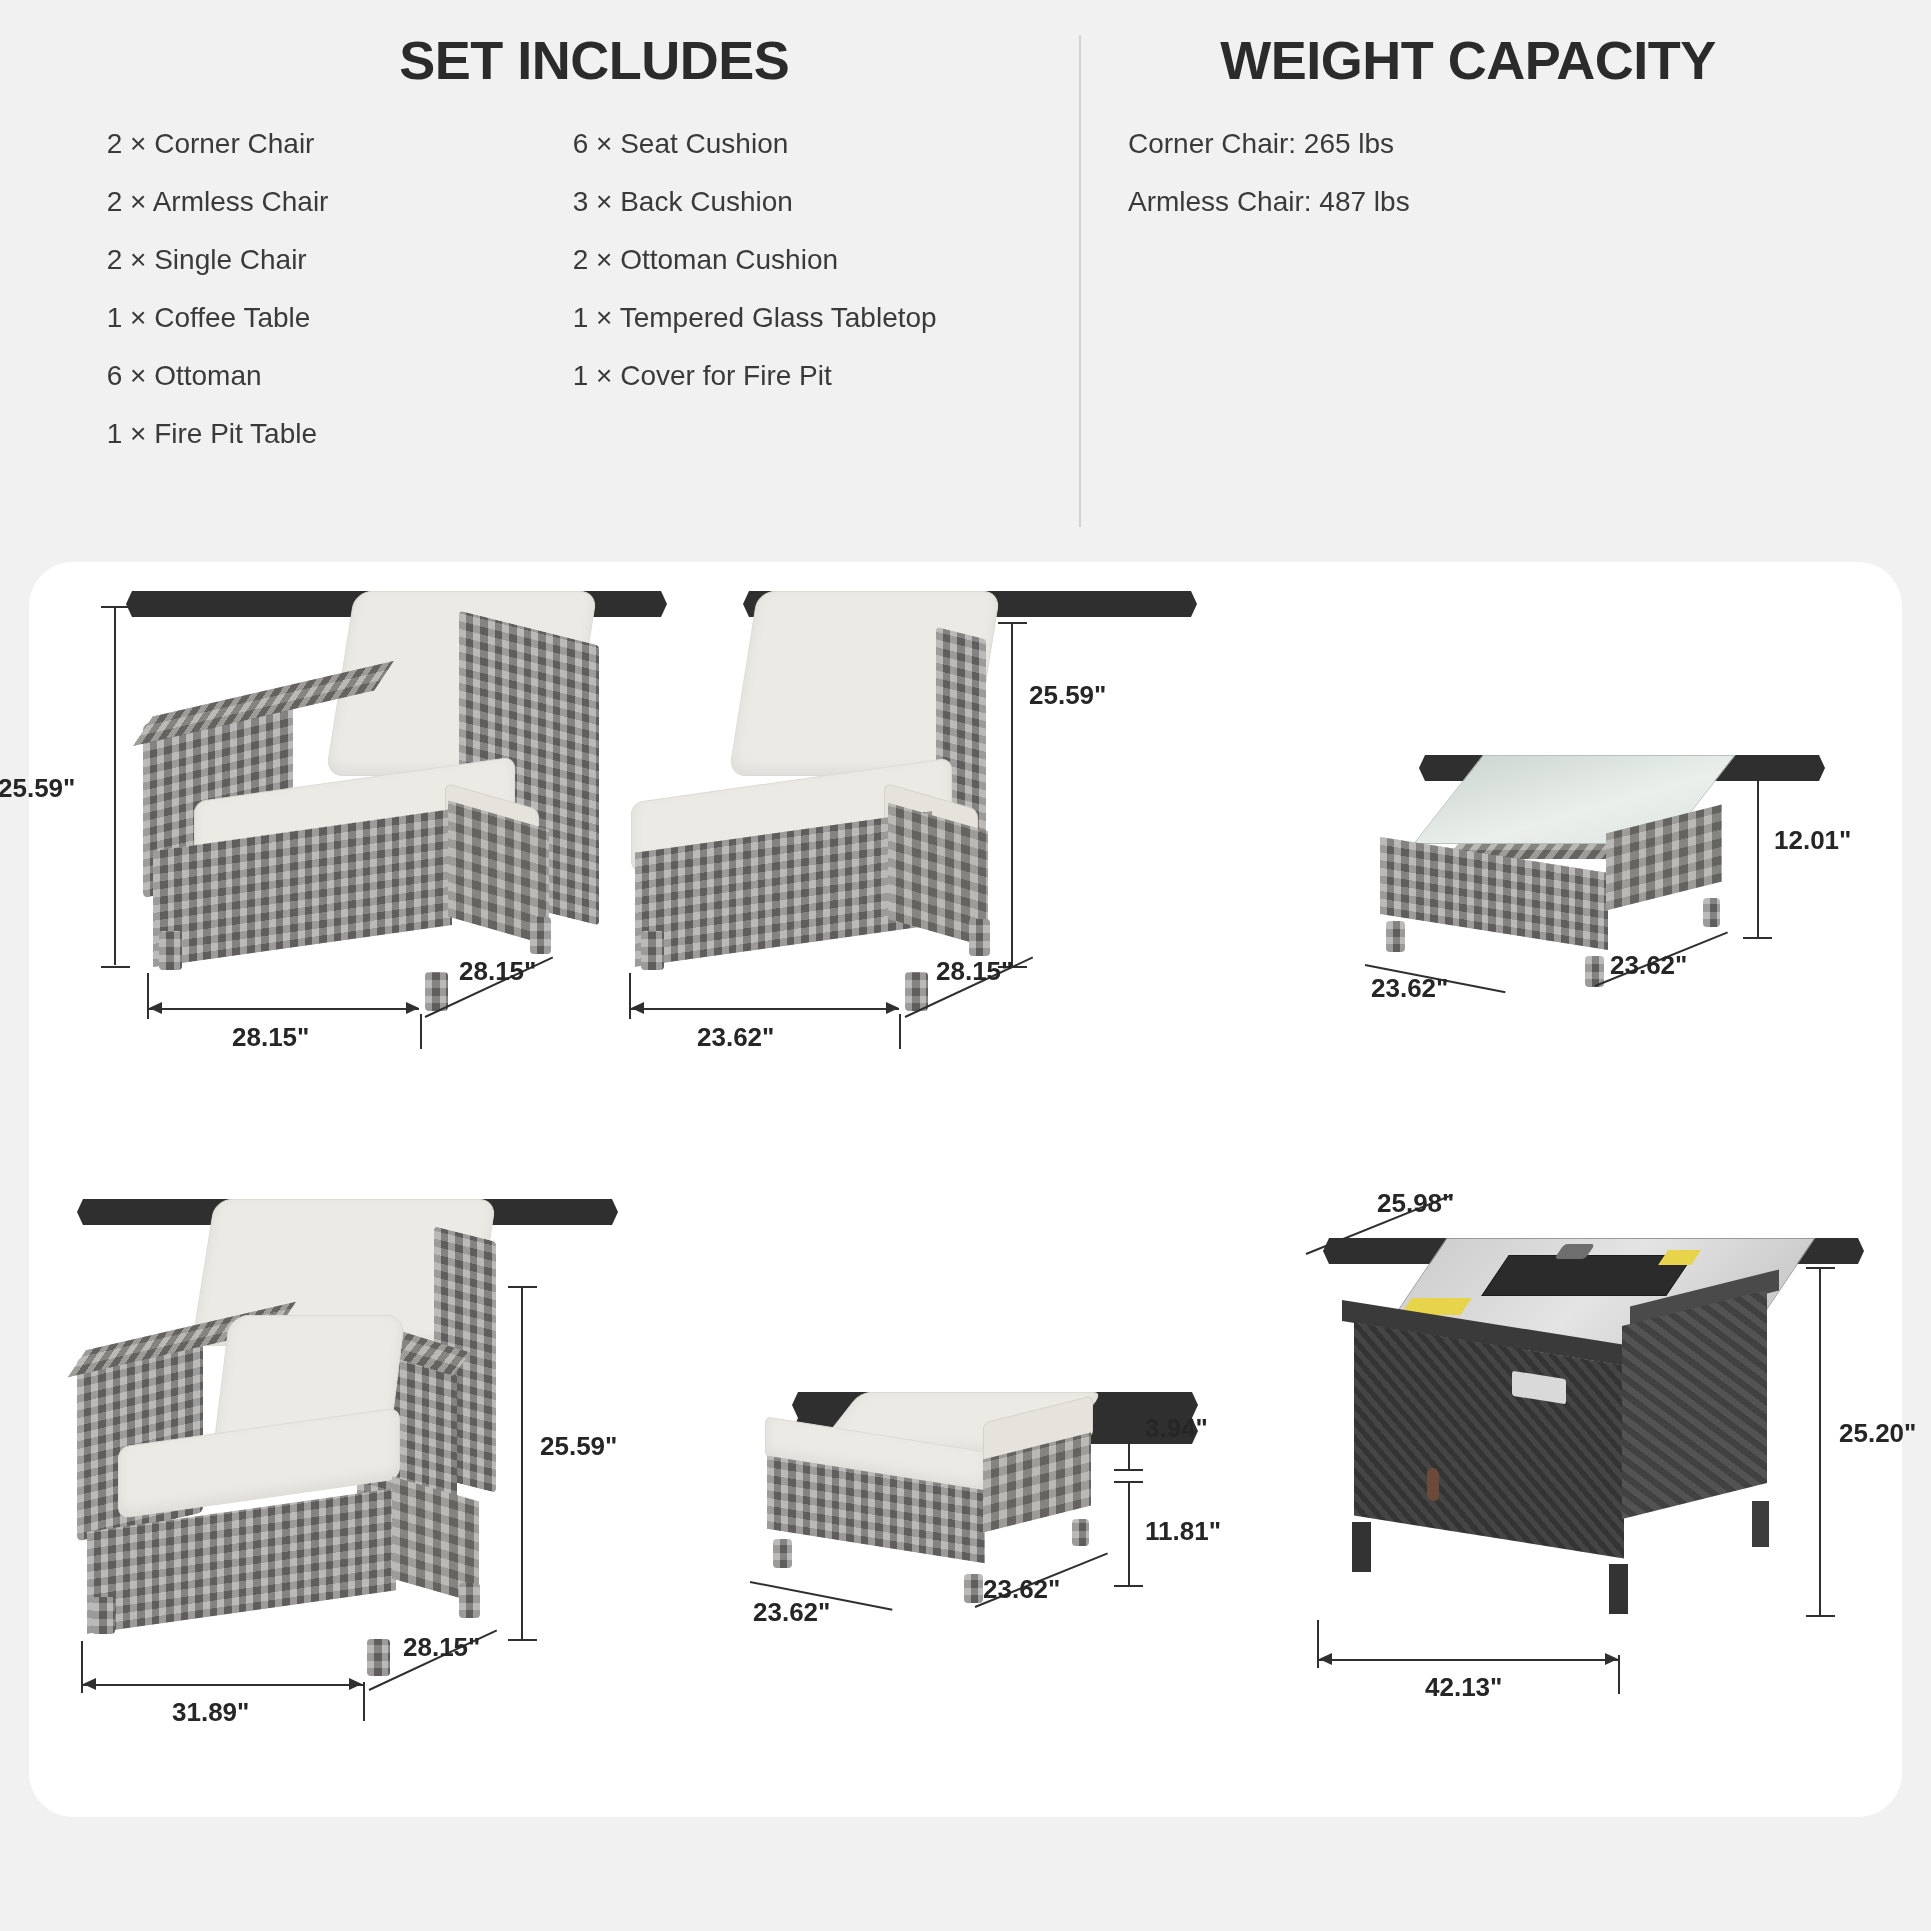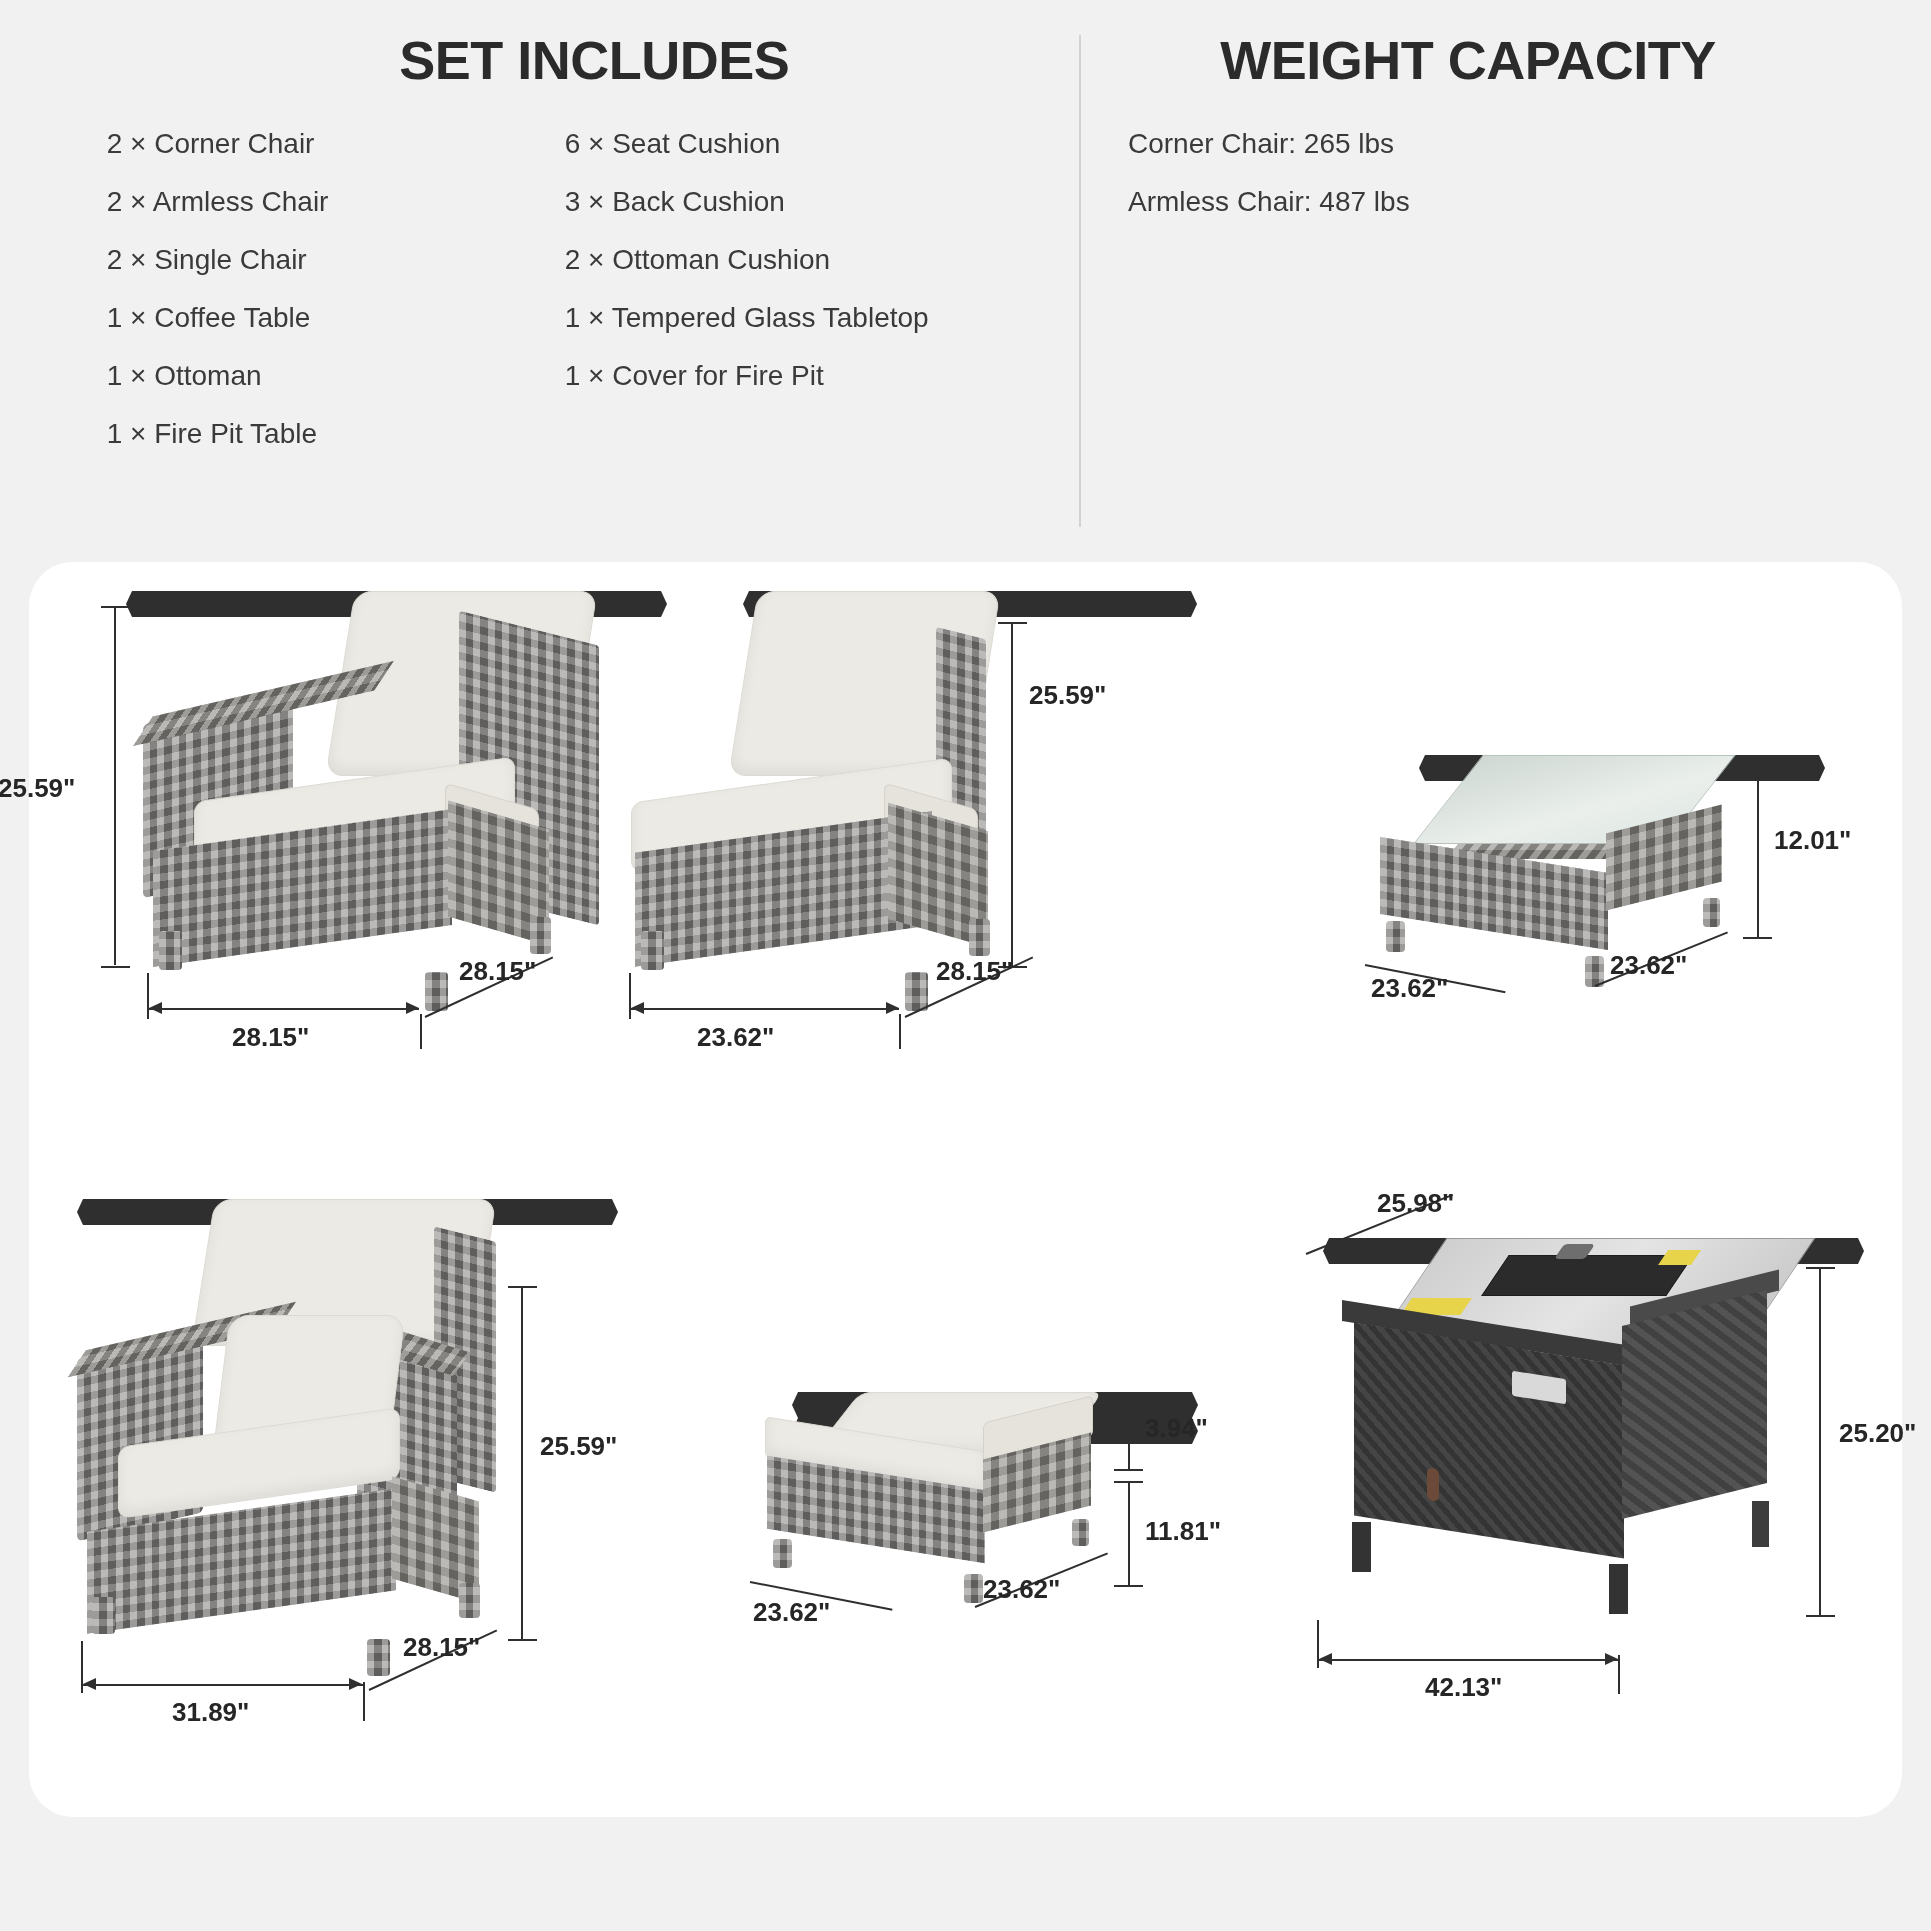--- a/index.html
+++ b/index.html
@@ -22,21 +22,21 @@
     color:#2b2b2b;margin:0 0 39px 0;text-align:center;
   }
   .col-includes .sec-title{padding-left:9.7px;}
   .col-weight .sec-title{padding-left:0px;}
 
   .divider{
     position:absolute;left:1079px;top:35px;width:1.9px;height:492px;
     background:#d2d2d2;
   }
 
-  .inc-cols{display:flex;gap:4px;padding-left:9.7px;}
+  .inc-cols{display:flex;gap:12px;padding-left:9.7px;}
   .inc-col{width:454px;}
   .inc-item{
     font-size:28px;line-height:1.0;margin:0 0 30px 0;color:#3a3a3a;
     white-space:nowrap;
   }
   .wc-item{
     font-size:28px;line-height:1.0;margin:0 0 30px 0;color:#3a3a3a;
     padding-left:27px;white-space:nowrap;
   }
 
@@ -99,21 +99,21 @@
     <div class="divider"></div>
 
     <div class="col-includes">
       <div class="sec-title">SET INCLUDES</div>
       <div class="inc-cols">
         <div class="inc-col">
           <div class="inc-item">2 × Corner Chair</div>
           <div class="inc-item">2 × Armless Chair</div>
           <div class="inc-item">2 × Single Chair</div>
           <div class="inc-item">1 × Coffee Table</div>
-          <div class="inc-item">1 × Ottoman</div>
+          <div class="inc-item">6 × Ottoman</div>
           <div class="inc-item">1 × Fire Pit Table</div>
         </div>
         <div class="inc-col">
           <div class="inc-item">6 × Seat Cushion</div>
           <div class="inc-item">3 × Back Cushion</div>
           <div class="inc-item">2 × Ottoman Cushion</div>
           <div class="inc-item">1 × Tempered Glass Tabletop</div>
           <div class="inc-item">1 × Cover for Fire Pit</div>
         </div>
       </div>

